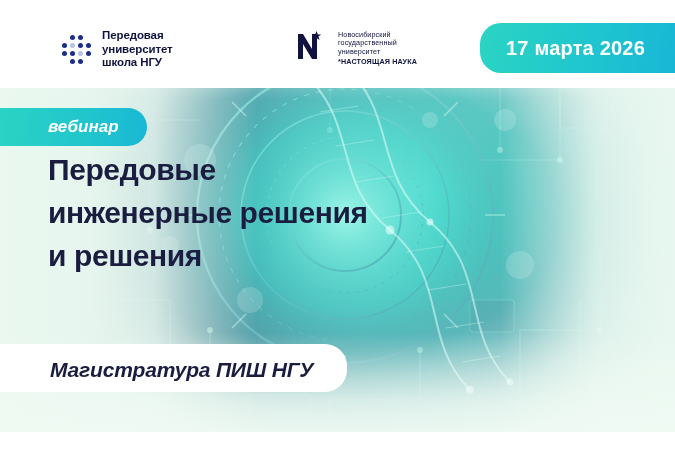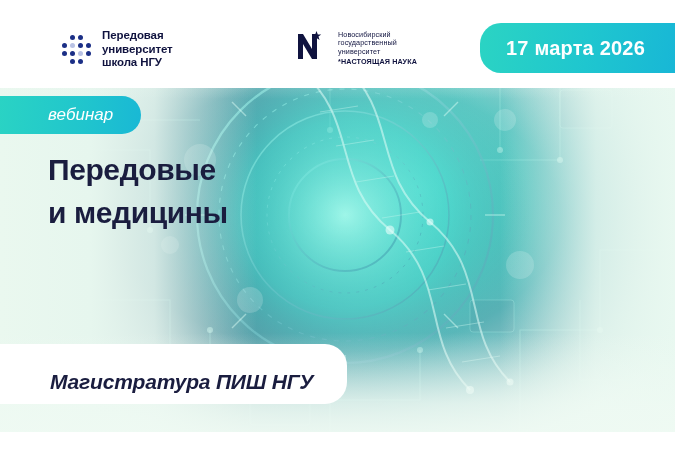--- a/index.html
+++ b/index.html
@@ -133,31 +133,31 @@
     background: linear-gradient(100deg, #2bd4c3 0%, #1fc6cf 55%, #18b7d6 100%);
     color: #ffffff;
     font-size: 20px;
     font-weight: bold;
     letter-spacing: 0.2px;
   }
 
   
   .webinar-badge {
     position: absolute;
-    left: 0; top: 96px;
+    left: 0; top: 108px;
     height: 38px;
     display: flex;
     align-items: center;
     padding: 0 28px 0 48px;
     border-radius: 0 19px 19px 0;
     background: linear-gradient(95deg, #2ad3c4 0%, #20c5cd 60%, #19b8d5 100%);
     color: #ffffff;
     font-size: 17px;
     font-style: italic;
-    font-weight: normal;
+    font-weight: bold;
     z-index: 5;
   }
 
   
   .headline {
     position: absolute;
     left: 48px;
     top: 148px;
     width: 520px;
     color: #1a1d3f;
@@ -169,21 +169,21 @@
   }
   .headline div { white-space: nowrap; }
 
   
   .program-pill {
     position: absolute;
     left: 0; top: 344px;
     height: 44px;
     display: flex;
     align-items: center;
-    padding: 16px 34px 0 50px;
+    padding: 4px 34px 0 50px;
     border-radius: 0 22px 22px 0;
     background: #ffffff;
     z-index: 5;
   }
   .program-pill span {
     font-size: 21px;
     font-style: italic;
     font-weight: bold;
     color: #1a1d3f;
     letter-spacing: -0.2px;
@@ -353,21 +353,22 @@
       </div>
     </div>
 
     <div class="date-pill">17 марта 2026</div>
   </div>
 
   <div class="webinar-badge">вебинар</div>
 
   <div class="headline">
     <div>Передовые</div>
-    <div>и медицины</div>
+    <div>инженерные решения</div>
+    <div>и решения</div>
   </div>
 
   <div class="program-pill">
     <span>Магистратура ПИШ НГУ</span>
   </div>
 
   <div class="bottom-strip"></div>
 </div>
 
 </body></html>

